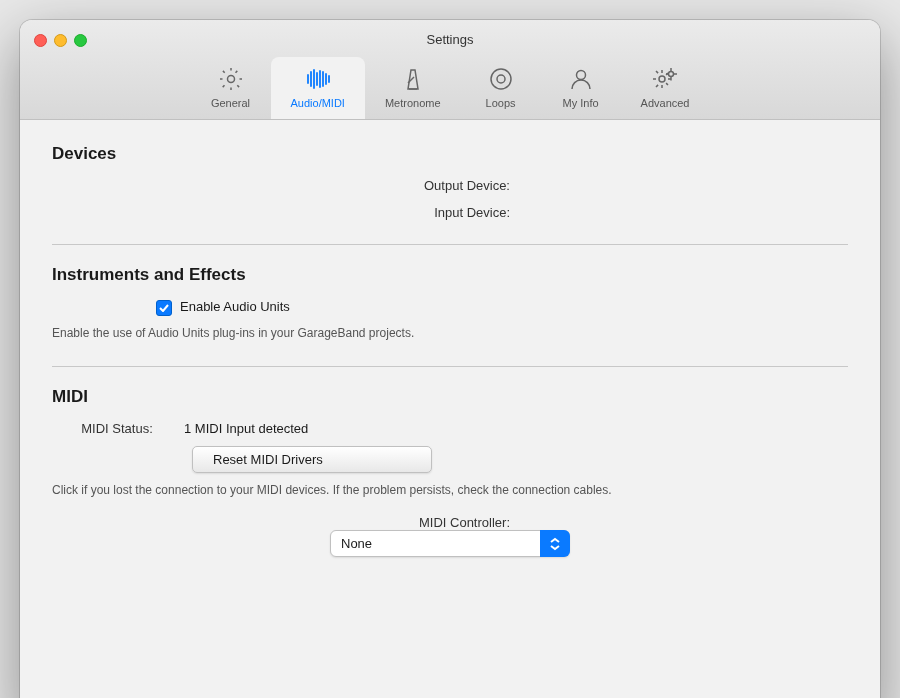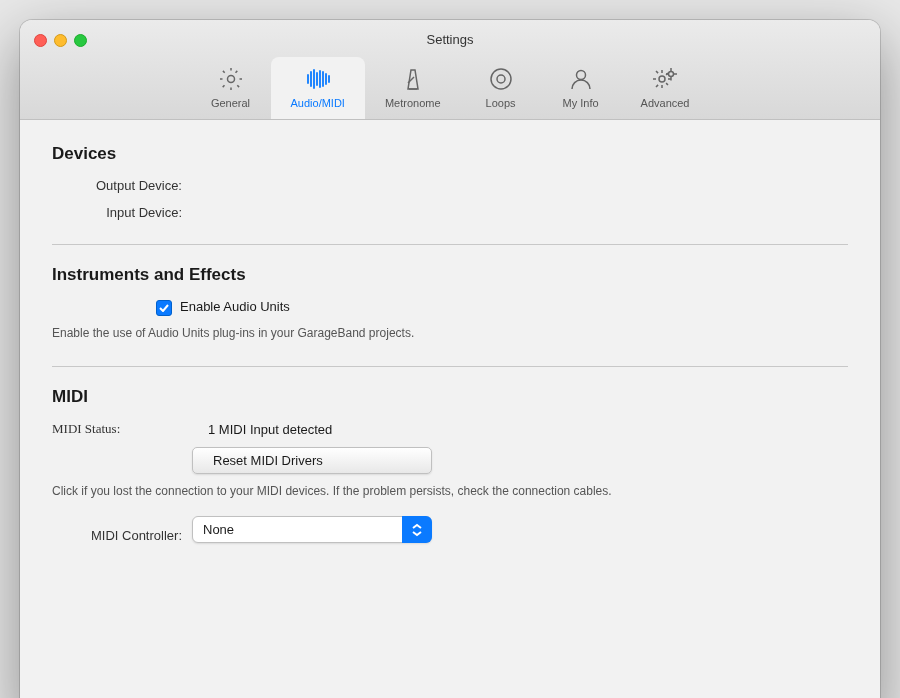--- a/index.html
+++ b/index.html
@@ -133,22 +133,23 @@
 
     .divider {
       border: none;
       border-top: 1px solid #c8c8c8;
       margin: 20px 0;
     }
 
     
     .form-row {
       display: flex;
-      align-items: flex-end;
+      align-items: center;
       margin-bottom: 12px;
+      flex-direction: column;
     }
 
     .form-label {
       font-size: 13px;
       color: #333;
       text-align: right;
       min-width: 130px;
       margin-right: 10px;
     }
 
@@ -237,24 +238,23 @@
     
     .midi-status-row {
       display: flex;
       align-items: center;
       margin-bottom: 10px;
     }
 
     .midi-status-label {
       font-size: 13px;
       color: #333;
-      text-align: left;
+      text-align: center;
       min-width: 130px;
-      margin-right: 26px;
-      font-family: Liberation Serif, serif;
+      margin-right: 2px;
     }
 
     .midi-status-value {
       font-size: 13px;
       color: #1a1a1a;
     }
 
     .reset-button {
       display: inline-block;
       margin-left: 140px;

